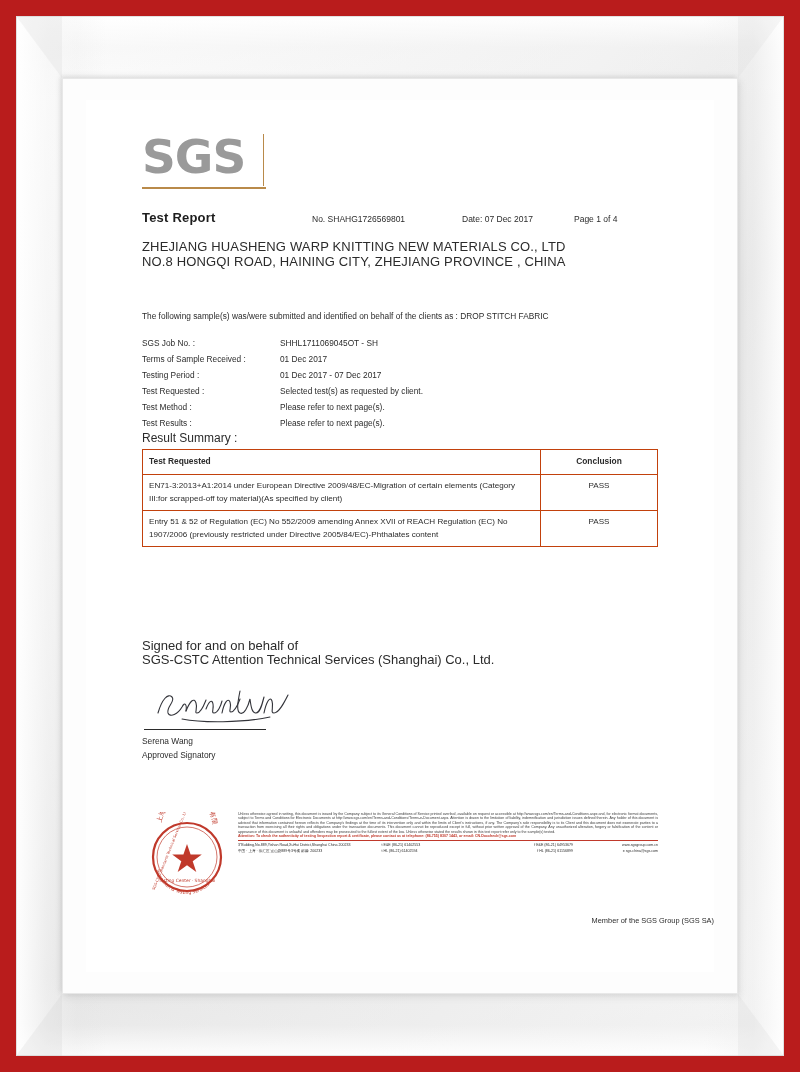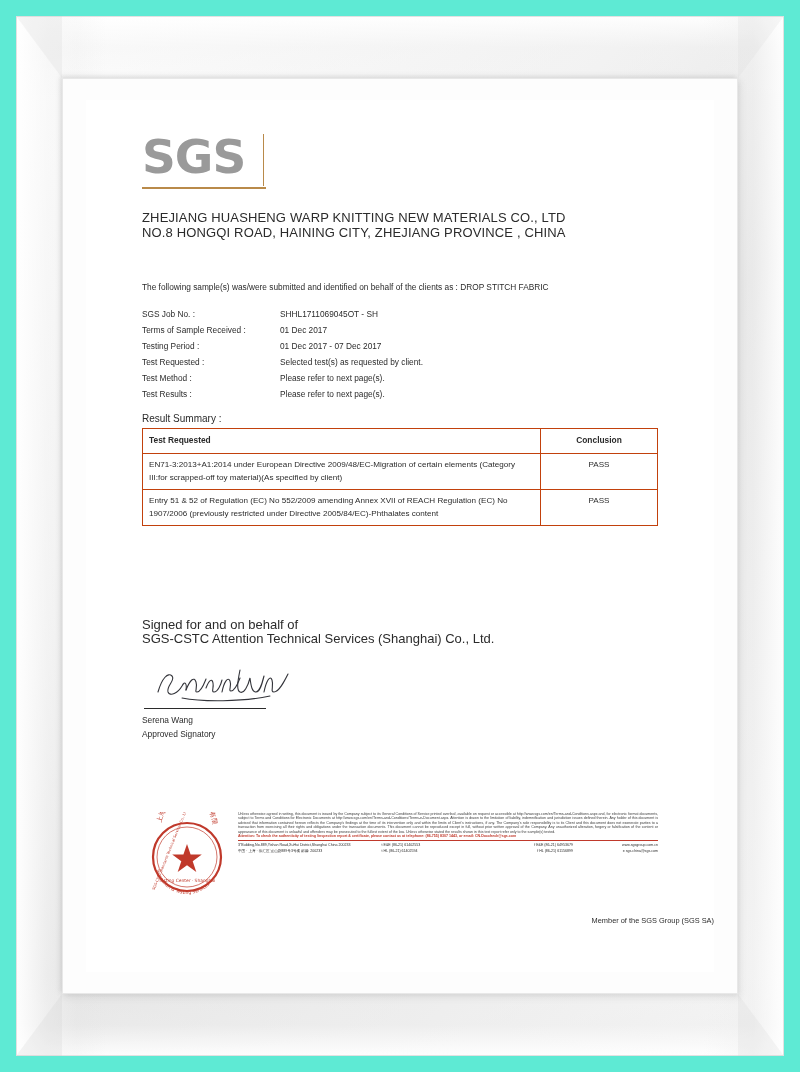--- a/index.html
+++ b/index.html
@@ -11,21 +11,21 @@
     width: 800px;
     height: 1072px;
     font-family: "Liberation Sans", sans-serif;
     overflow: hidden;
   }
   
   .frame-outer {
     position: absolute;
     left: 0; top: 0;
     width: 800px; height: 1072px;
-    background: #5eead4;
+    background: #b91c1c;
   }
   .frame-band {
     position: absolute;
     left: 16px; top: 16px;
     width: 768px; height: 1040px;
     background:
       linear-gradient(135deg, #ffffff 0%, #f2f2f2 35%, #e4e4e4 55%, #f7f7f7 100%);
     border: 1px solid #e2e2e2;
     box-sizing: border-box;
   }
@@ -134,22 +134,22 @@
 
   .kv {
     display: flex;
     font-size: 8.3px;
     line-height: 16px;
   }
   .kv .k { width: 138px; }
   .kv .v { flex: 1; }
 
   .res-sum {
-    font-size: 10px;
-    margin-top: 11px;
+    font-size: 12px;
+    margin-top: 0;
     margin-bottom: 4px;
   }
 
   
   table.res {
     border-collapse: collapse;
     width: 516px;
     font-size: 8.1px;
     table-layout: fixed;
   }
@@ -244,20 +244,26 @@
 
   <div class="page">
     <div class="inner">
 
       <div class="logo-wrap">
         <span class="sgs-text">SGS</span>
         <div class="logo-rule-v"></div>
         <div class="logo-rule-h"></div>
       </div>
 
+      <div class="title-row">
+        <div class="title-main">Test Report</div>
+        <div class="title-no">No. SHAHG1726569801</div>
+        <div class="title-date">Date: 07 Dec 2017</div>
+        <div class="title-page">Page 1 of 4</div>
+      </div>
 
       <div class="addr-line">ZHEJIANG HUASHENG WARP KNITTING NEW MATERIALS CO., LTD</div>
       <div class="addr-line">NO.8 HONGQI ROAD, HAINING CITY, ZHEJIANG PROVINCE , CHINA</div>
 
       <div class="gap-lg"></div>
 
       <div class="stmt">The following sample(s) was/were submitted and identified on behalf of the clients as : DROP STITCH FABRIC</div>
 
       <div>
         <div class="kv">

